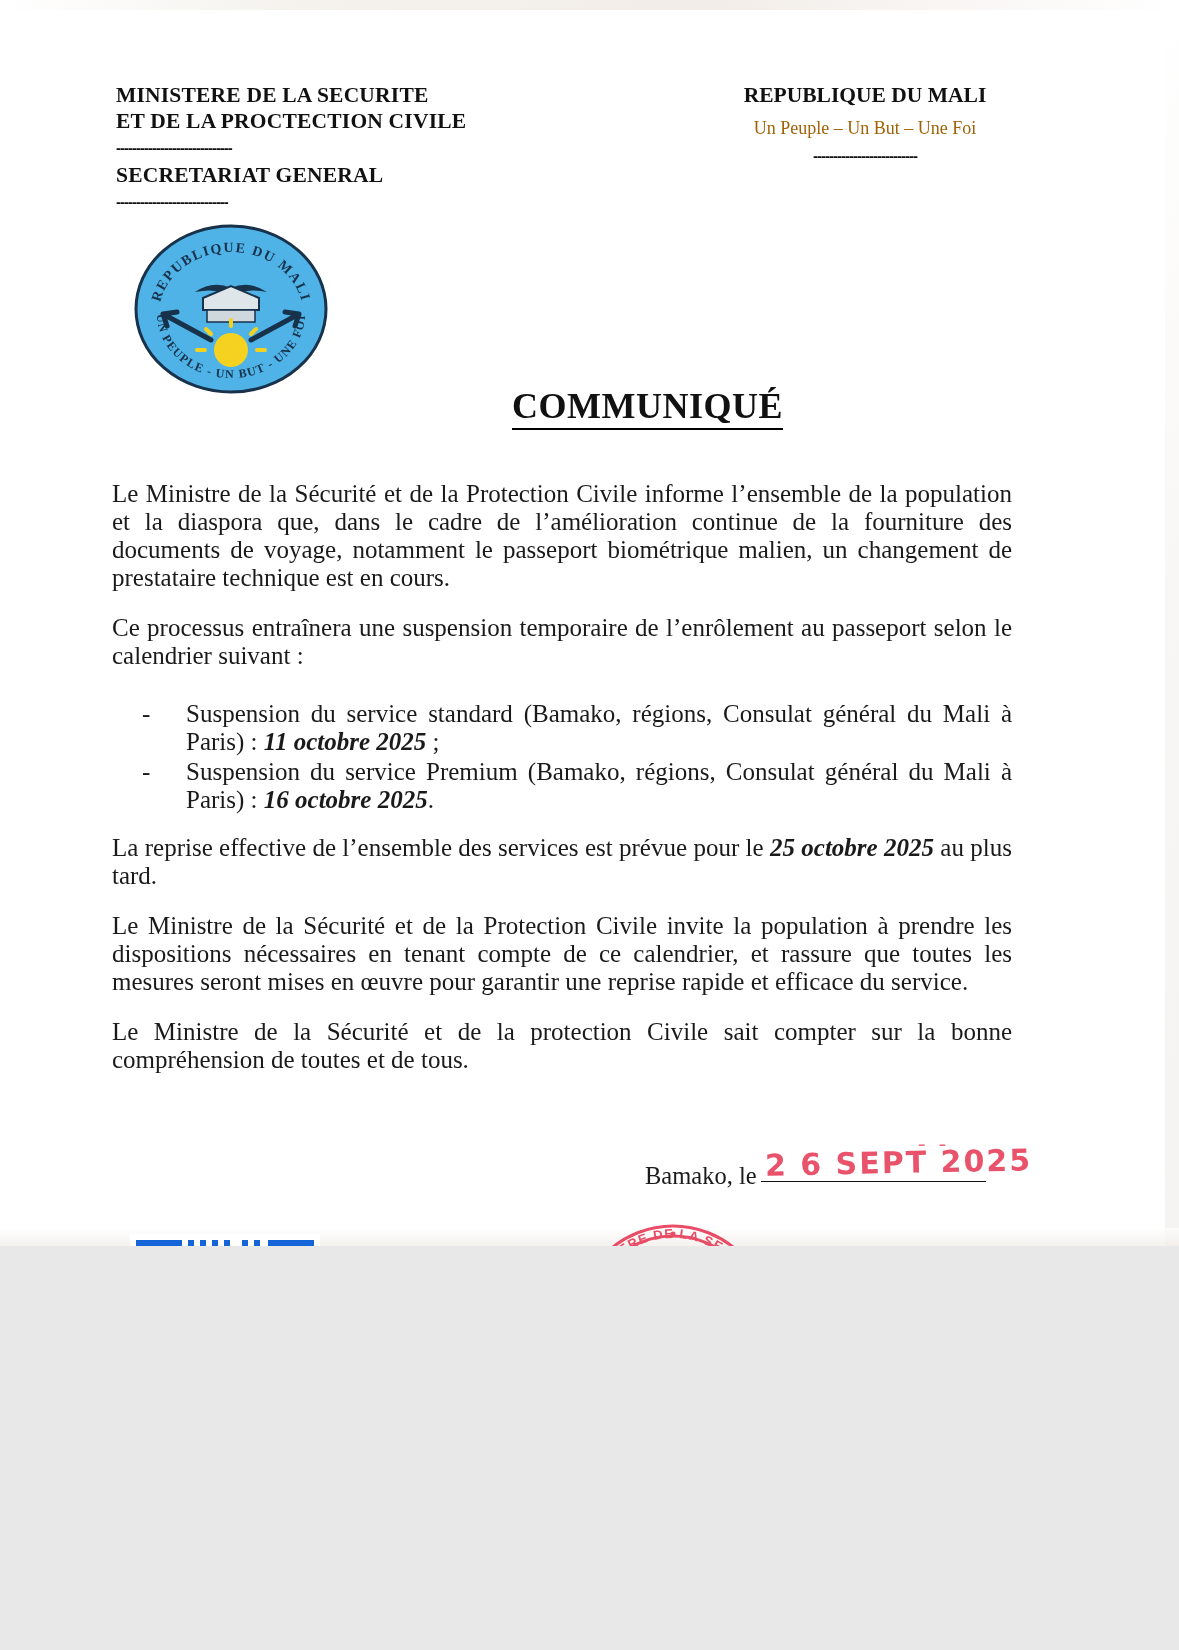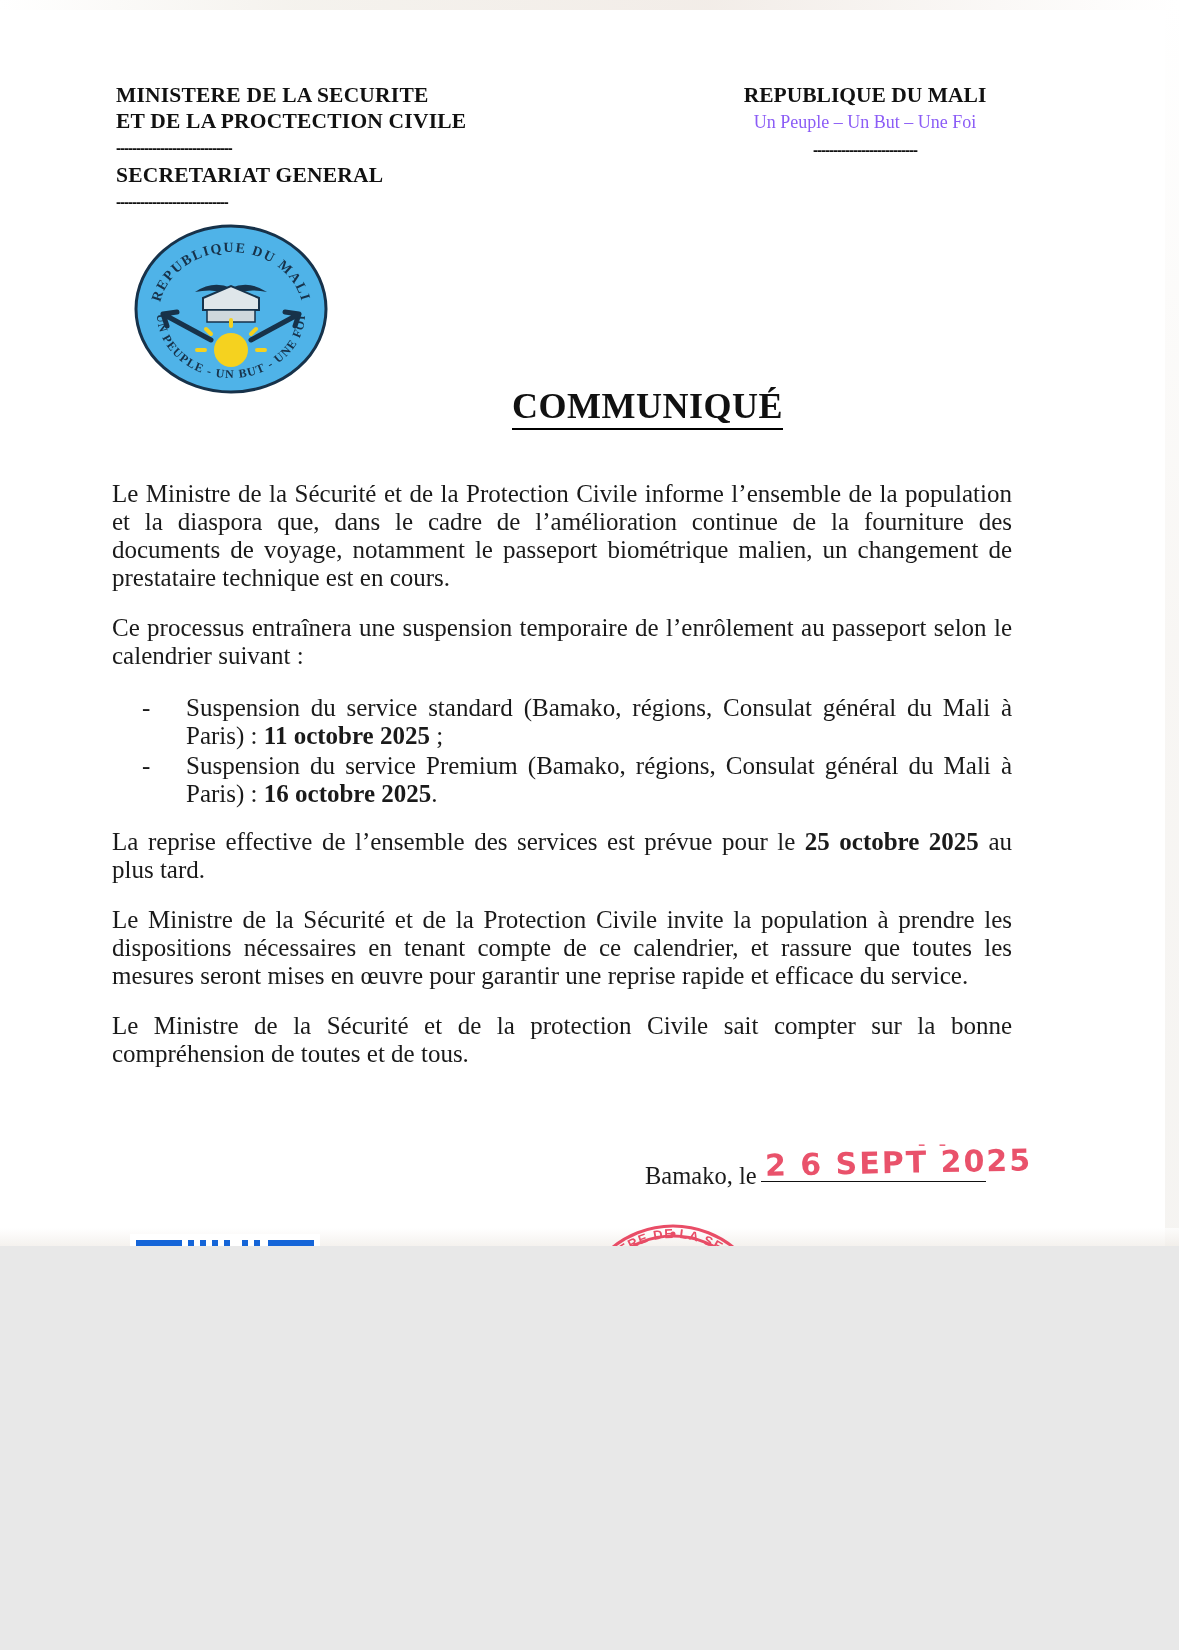--- a/index.html
+++ b/index.html
@@ -79,22 +79,22 @@
   }
   .hdr-right .r1 {
     font-weight: bold;
     font-size: 21.5px;
     line-height: 26px;
     color: #111;
   }
   .hdr-right .r2 {
     font-size: 18px;
     line-height: 24px;
-    color: #8b5cf6;
-    margin-top: 2px;
+    color: #a16207;
+    margin-top: 8px;
   }
   .hdr-right .dashrule {
     width: 210px;
     margin: 6px auto 0 auto;
   }
 
   
   .emblem {
     position: absolute;
     left: 133px;
@@ -127,22 +127,22 @@
     position: absolute;
     left: 112px;
     top: 480px;
     width: 900px;
     font-size: 25px;
     line-height: 28px;
     color: #1a1a1a;
     text-align: justify;
   }
   .body p { margin: 0 0 22px 0; }
-  .body p.tight { margin-bottom: 24px; }
-  b { font-weight: bold; }
+  .body p.tight { margin-bottom: 30px; }
+  b { font-weight: bold; font-style: italic; }
 
   ul.sched {
     list-style: none;
     margin: 0 0 20px 0;
     padding: 0 0 0 30px;
   }
   ul.sched li {
     position: relative;
     padding-left: 44px;
     margin-bottom: 2px;

